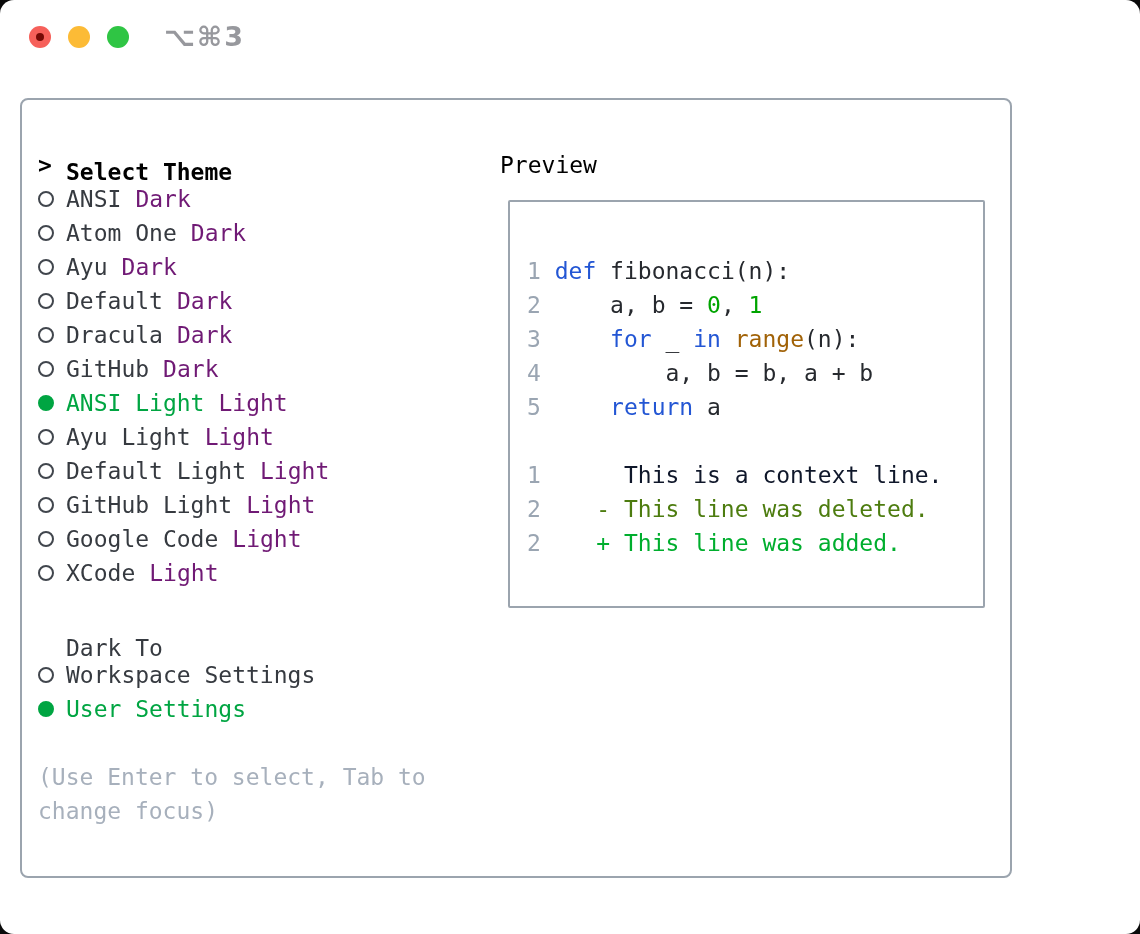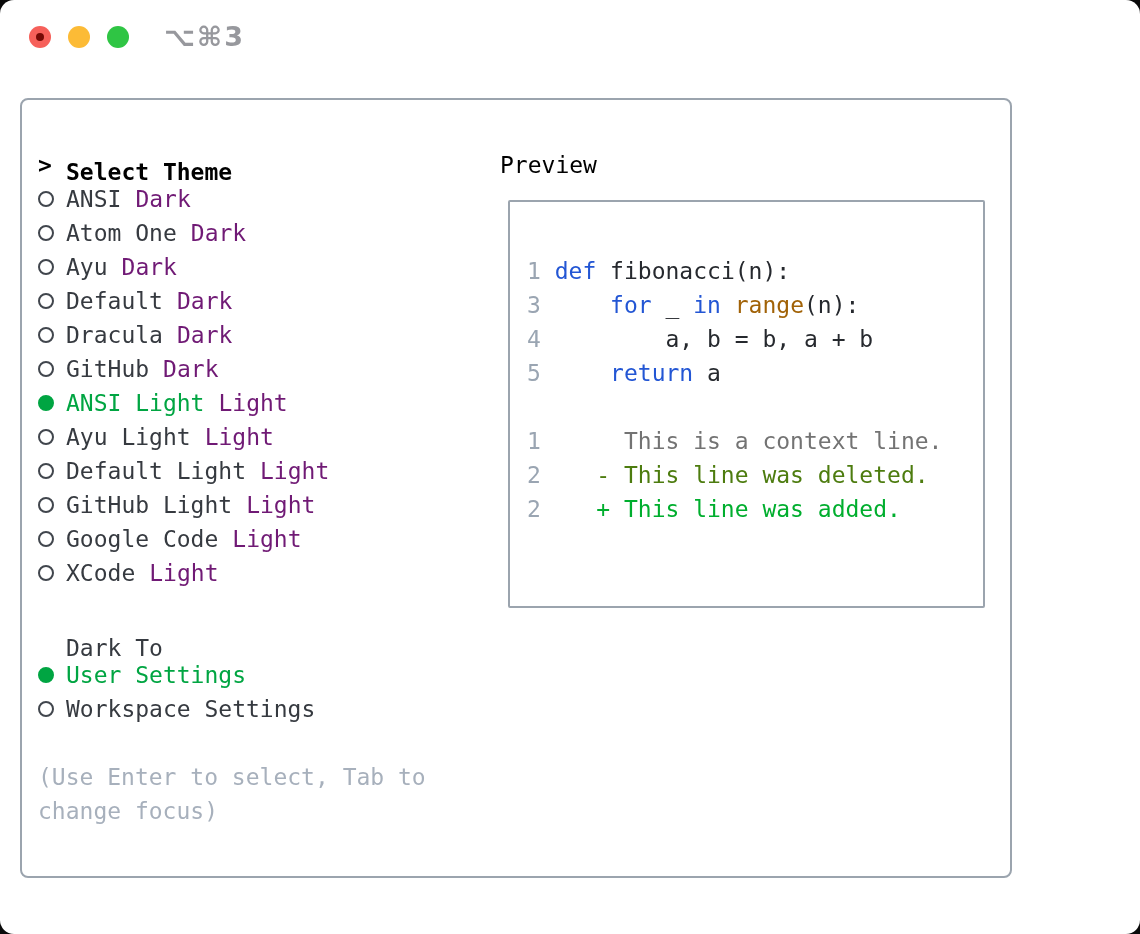--- a/index.html
+++ b/index.html
@@ -44,21 +44,21 @@
     position:absolute;left:486px;top:100px;width:477px;height:408px;
     border:2px solid #9ba4ae;border-radius:2px;box-sizing:border-box;background:#ffffff;
     padding:52px 0 0 17px;overflow:hidden;
   }
   .code-line{white-space:pre;height:34px;line-height:34px;}
   .line-num{color:#9aa5b2;}
   .seg-plain{color:#26292e;}
   .seg-keyword{color:#2356d4;}
   .seg-builtin{color:#a16207;}
   .seg-number{color:#00a400;}
-  .seg-context{color:#737373;}
+  .seg-context{color:#0f172a;}
   .seg-deleted{color:#4d7c0f;text-align:center;}
   .seg-added{color:#00ae2e;}
 </style>
 </head>
 <body>
 
 <div class="screen">
 
   <div class="titlebar">
     <div class="light light-red">
@@ -89,31 +89,32 @@
           <div class="row"><span class="bullet"><span class="ring"></span></span><span class="label">GitHub Light</span><span class="variant">Light</span></div>
           <div class="row"><span class="bullet"><span class="ring"></span></span><span class="label">Google Code</span><span class="variant">Light</span></div>
           <div class="row"><span class="bullet"><span class="ring"></span></span><span class="label">XCode</span><span class="variant">Light</span></div>
         </div>
 
       <div class="section-gap row header-row">
         <span class="bullet"></span>
         <span class="label" style="font-weight:normal;color:#363a40;">Dark To</span>
       </div>
       <div id="apply-list">
+          <div class="row"><span class="bullet"><span class="ring"></span></span><span class="label">Workspace Settings</span></div>
           <div class="row selected"><span class="bullet"><span class="ring filled"></span></span><span class="label">User Settings</span></div>
-          <div class="row"><span class="bullet"><span class="ring"></span></span><span class="label">Workspace Settings</span></div>
         </div>
 
       <div class="hint">(Use Enter to select, Tab to change focus)</div>
     </div>
 
     <div class="preview-title">Preview</div>
     <div class="preview-box">
       <div id="preview-code">
           <div class="code-line"><span class="line-num">1</span><span class="seg-plain"> </span><span class="seg-keyword">def</span><span class="seg-plain"> fibonacci(n):</span></div>
+          <div class="code-line"><span class="line-num">2</span><span class="seg-plain">     a, b = </span><span class="seg-number">0</span><span class="seg-plain">, </span><span class="seg-number">1</span></div>
           <div class="code-line"><span class="line-num">3</span><span class="seg-plain">     </span><span class="seg-keyword">for</span><span class="seg-plain"> _ </span><span class="seg-keyword">in</span><span class="seg-plain"> </span><span class="seg-builtin">range</span><span class="seg-plain">(n):</span></div>
           <div class="code-line"><span class="line-num">4</span><span class="seg-plain">         a, b = b, a + b</span></div>
           <div class="code-line"><span class="line-num">5</span><span class="seg-plain">     </span><span class="seg-keyword">return</span><span class="seg-plain"> a</span></div>
           <div class="code-line"><span class="line-num"></span></div>
           <div class="code-line"><span class="line-num">1</span><span class="seg-context">      This is a context line.</span></div>
           <div class="code-line"><span class="line-num">2</span><span class="seg-plain">    </span><span class="seg-deleted">- This line was deleted.</span></div>
           <div class="code-line"><span class="line-num">2</span><span class="seg-plain">    </span><span class="seg-added">+ This line was added.</span></div>
         </div>
     </div>
 

